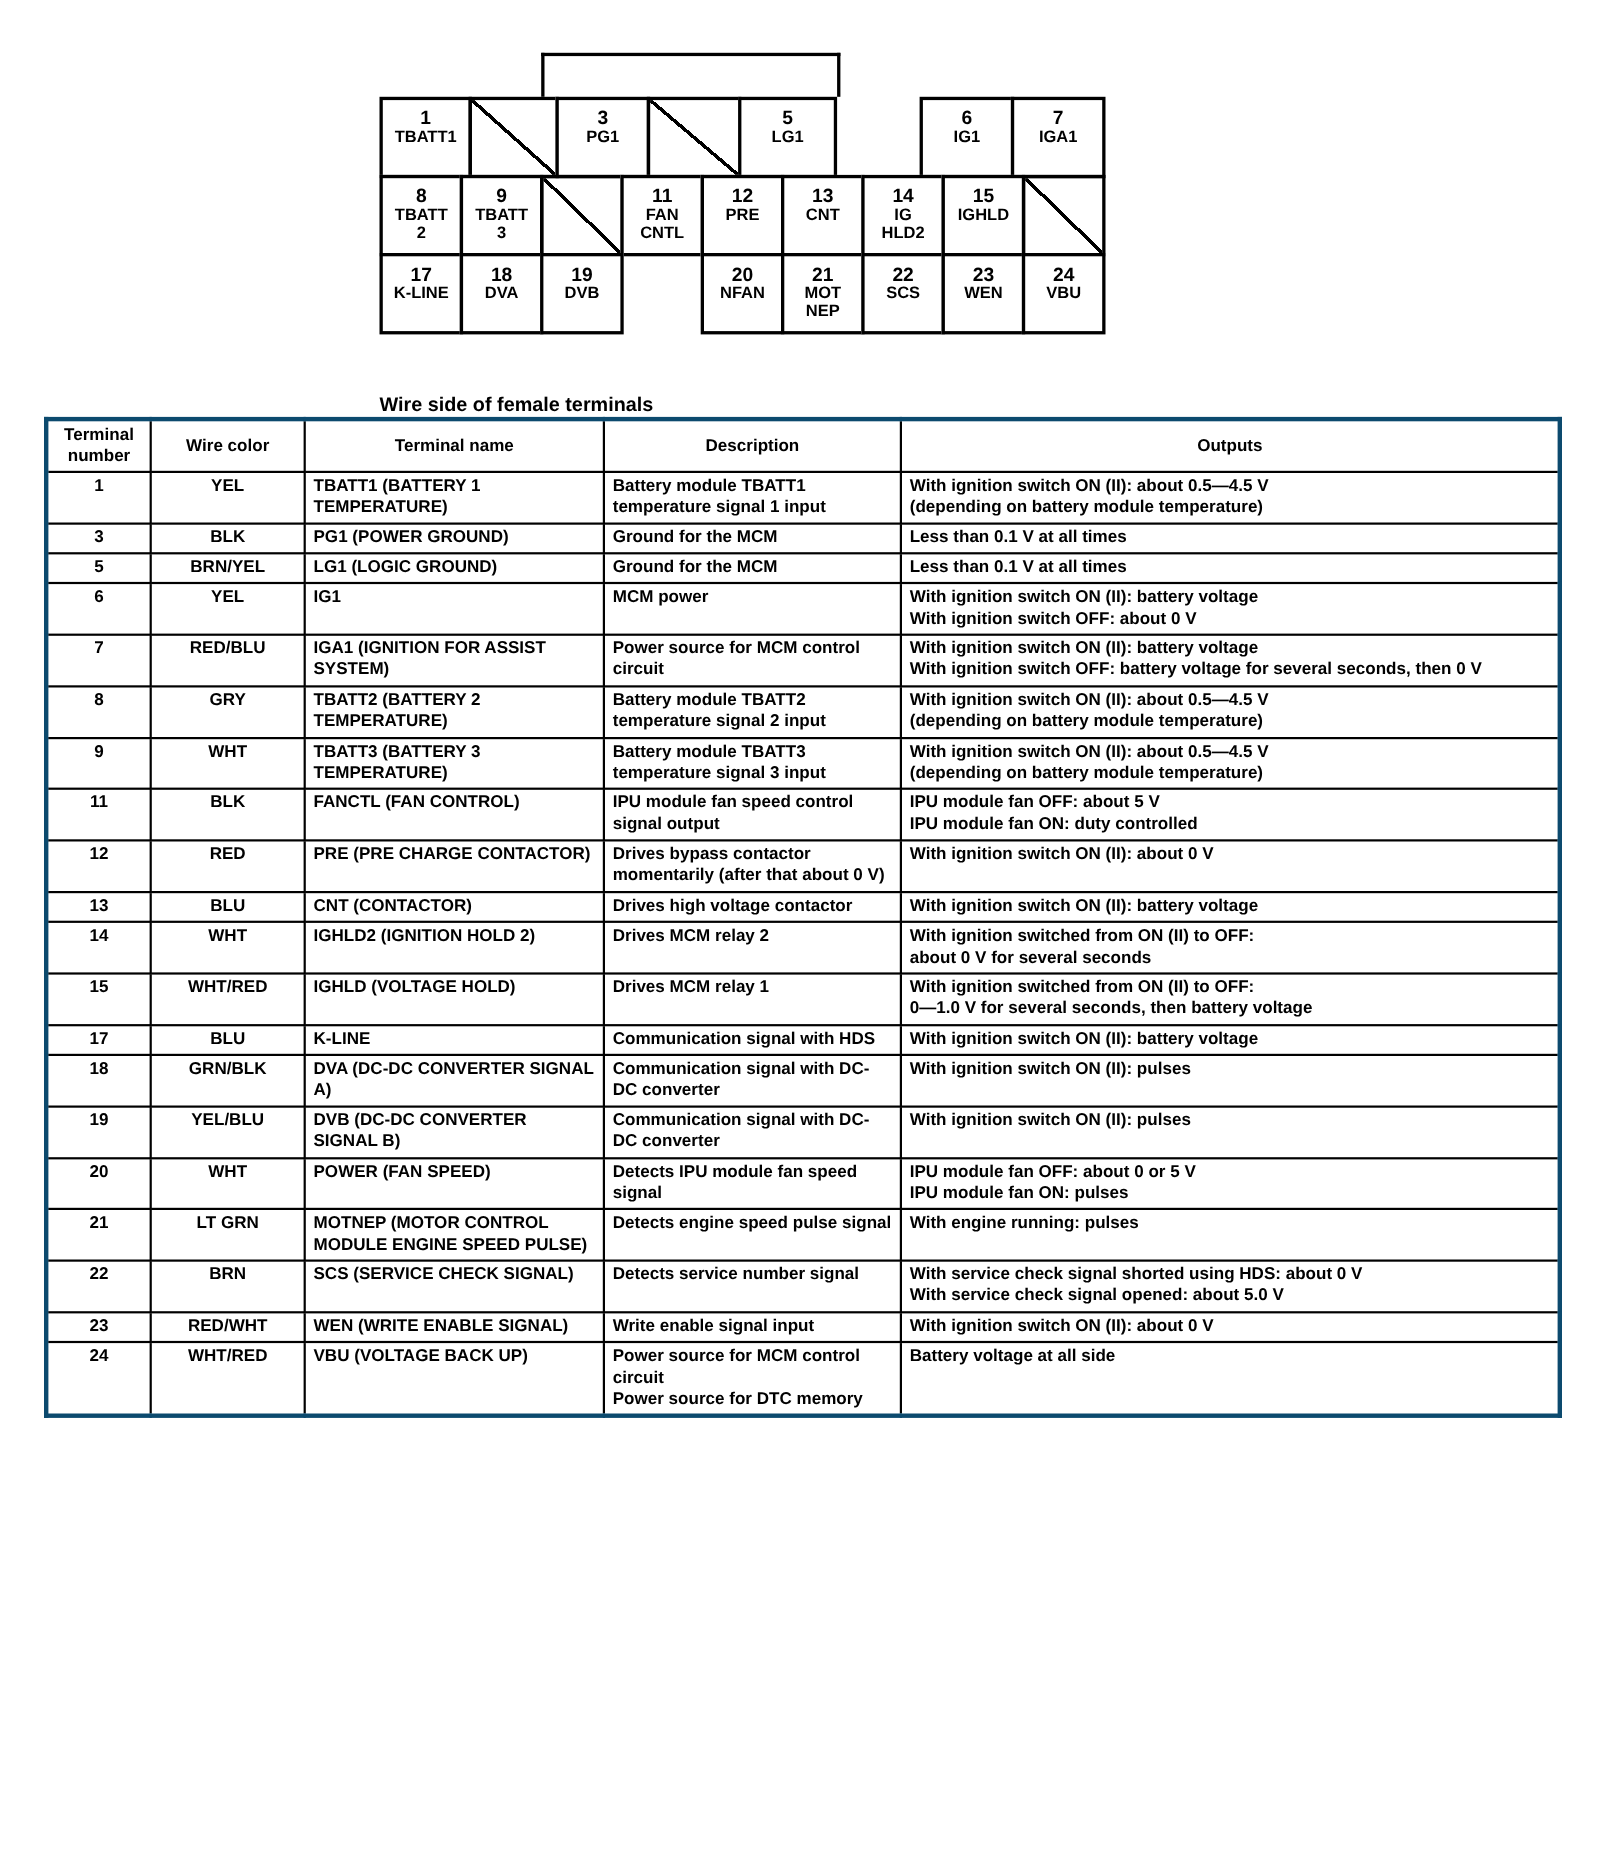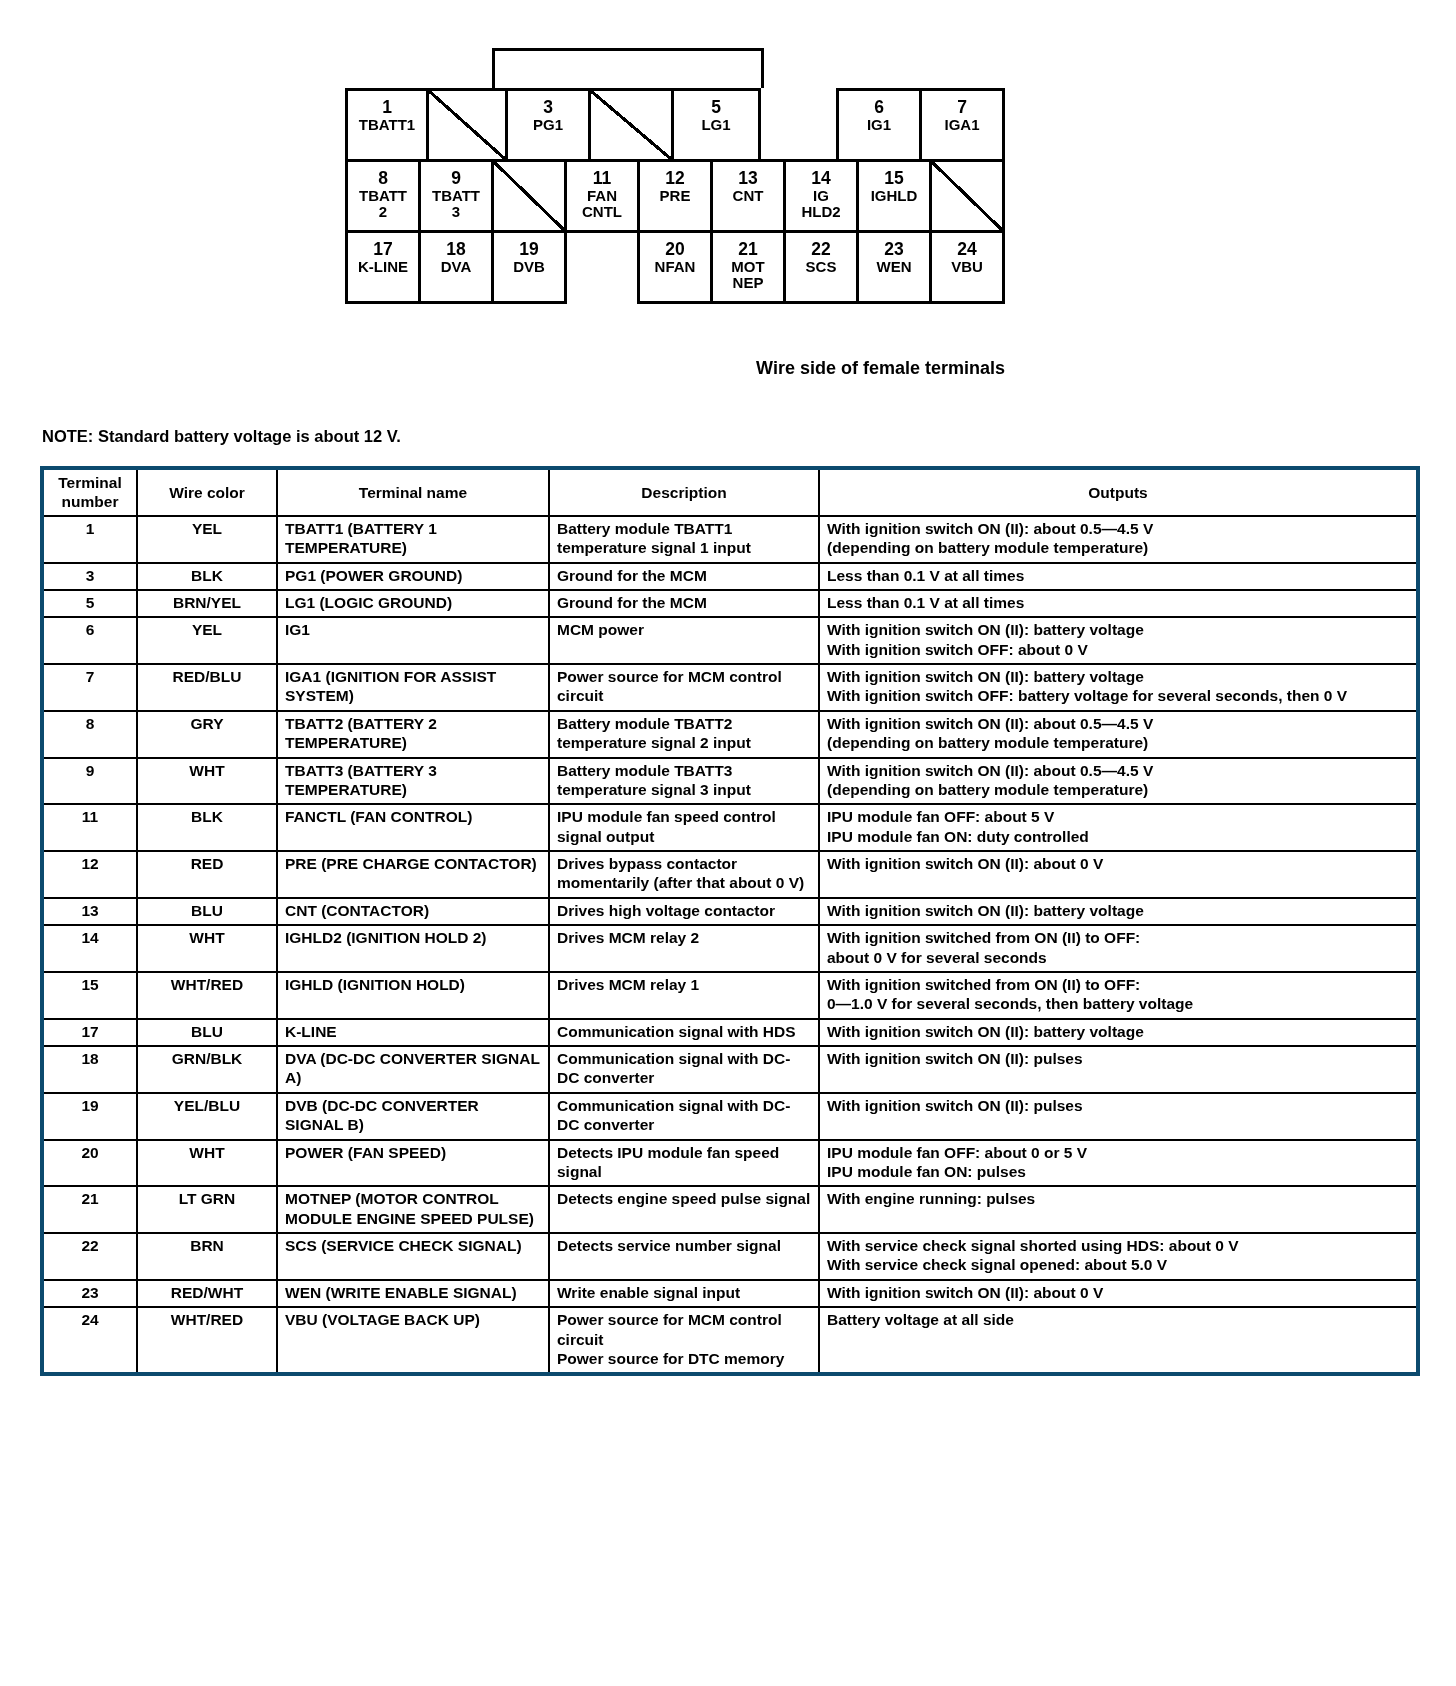--- a/index.html
+++ b/index.html
@@ -12,21 +12,21 @@
   .conn-tab{margin-left:147px;width:272px;height:40px;border:3px solid #000;border-bottom:none;box-sizing:border-box;background:#fff;}
   .conn-row{display:flex;}
   .conn-row + .conn-row{margin-top:-3px;}
   .conn-cell{box-sizing:border-box;height:74px;border:3px solid #000;display:flex;flex-direction:column;align-items:center;justify-content:flex-start;padding-top:6px;text-align:center;background:#fff;flex:0 0 auto;}
   .conn-cell + .conn-cell{margin-left:-3px;}
   .conn-cell.gap{border-color:transparent;background:transparent;}
   .conn-cell.slash{background:linear-gradient(to top right,transparent calc(50% - 1.6px),#000 calc(50% - 1.6px),#000 calc(50% + 1.6px),transparent calc(50% + 1.6px));}
   .pin-num{font-size:17.5px;line-height:1.15;}
   .pin-label{font-size:15px;line-height:1.08;white-space:pre-line;}
 
-  .caption{width:660px;margin:54px 0 0 305px;text-align:right;font-size:18px;}
+  .caption{width:660px;margin:54px 0 0 305px;text-align:left;font-size:18px;}
   .note{font-size:16.5px;margin:48px 0 20px 2px;}
 
   
   table.term{border-collapse:collapse;border:4px solid #0c4a6e;width:1376px;table-layout:fixed;}
   table.term th, table.term td{border:2px solid #000;font-weight:bold;font-size:15.5px;line-height:1.25;box-sizing:border-box;}
   table.term th{text-align:center;vertical-align:middle;padding:3px 4px;height:42px;}
   table.term td{vertical-align:top;padding:2px 7px 4px 7px;white-space:pre-line;}
   td.c-term, td.c-wire{text-align:center;}
 </style>
 </head>
@@ -133,21 +133,20 @@
           <div class="conn-cell pin" style="width: 76px;">
             <div class="pin-num">24</div>
             <div class="pin-label">VBU</div>
           </div>
         </div>
       </div>
   </div>
 
   <div class="caption">Wire side of female terminals</div>
 
-  <div class="note">NOTE: Standard battery voltage is about 12 V.</div>
 
   <table class="term">
     <colgroup>
       <col style="width:95px">
         <col style="width:140px">
         <col style="width:272px">
         <col style="width:270px">
         <col style="width:599px">
     </colgroup>
     <thead>
@@ -240,21 +239,21 @@
           <td class="c-term">14</td>
           <td class="c-wire">WHT</td>
           <td class="c-name">IGHLD2 (IGNITION HOLD 2)</td>
           <td class="c-desc">Drives MCM relay 2</td>
           <td class="c-signal">With ignition switched from ON (II) to OFF:
 about 0 V for several seconds</td>
         </tr>
         <tr>
           <td class="c-term">15</td>
           <td class="c-wire">WHT/RED</td>
-          <td class="c-name">IGHLD (IGNITION HOLD)</td>
+          <td class="c-name">IGHLD (VOLTAGE HOLD)</td>
           <td class="c-desc">Drives MCM relay 1</td>
           <td class="c-signal">With ignition switched from ON (II) to OFF:
 0—1.0 V for several seconds, then battery voltage</td>
         </tr>
         <tr>
           <td class="c-term">17</td>
           <td class="c-wire">BLU</td>
           <td class="c-name">K-LINE</td>
           <td class="c-desc">Communication signal with HDS</td>
           <td class="c-signal">With ignition switch ON (II): battery voltage</td>

